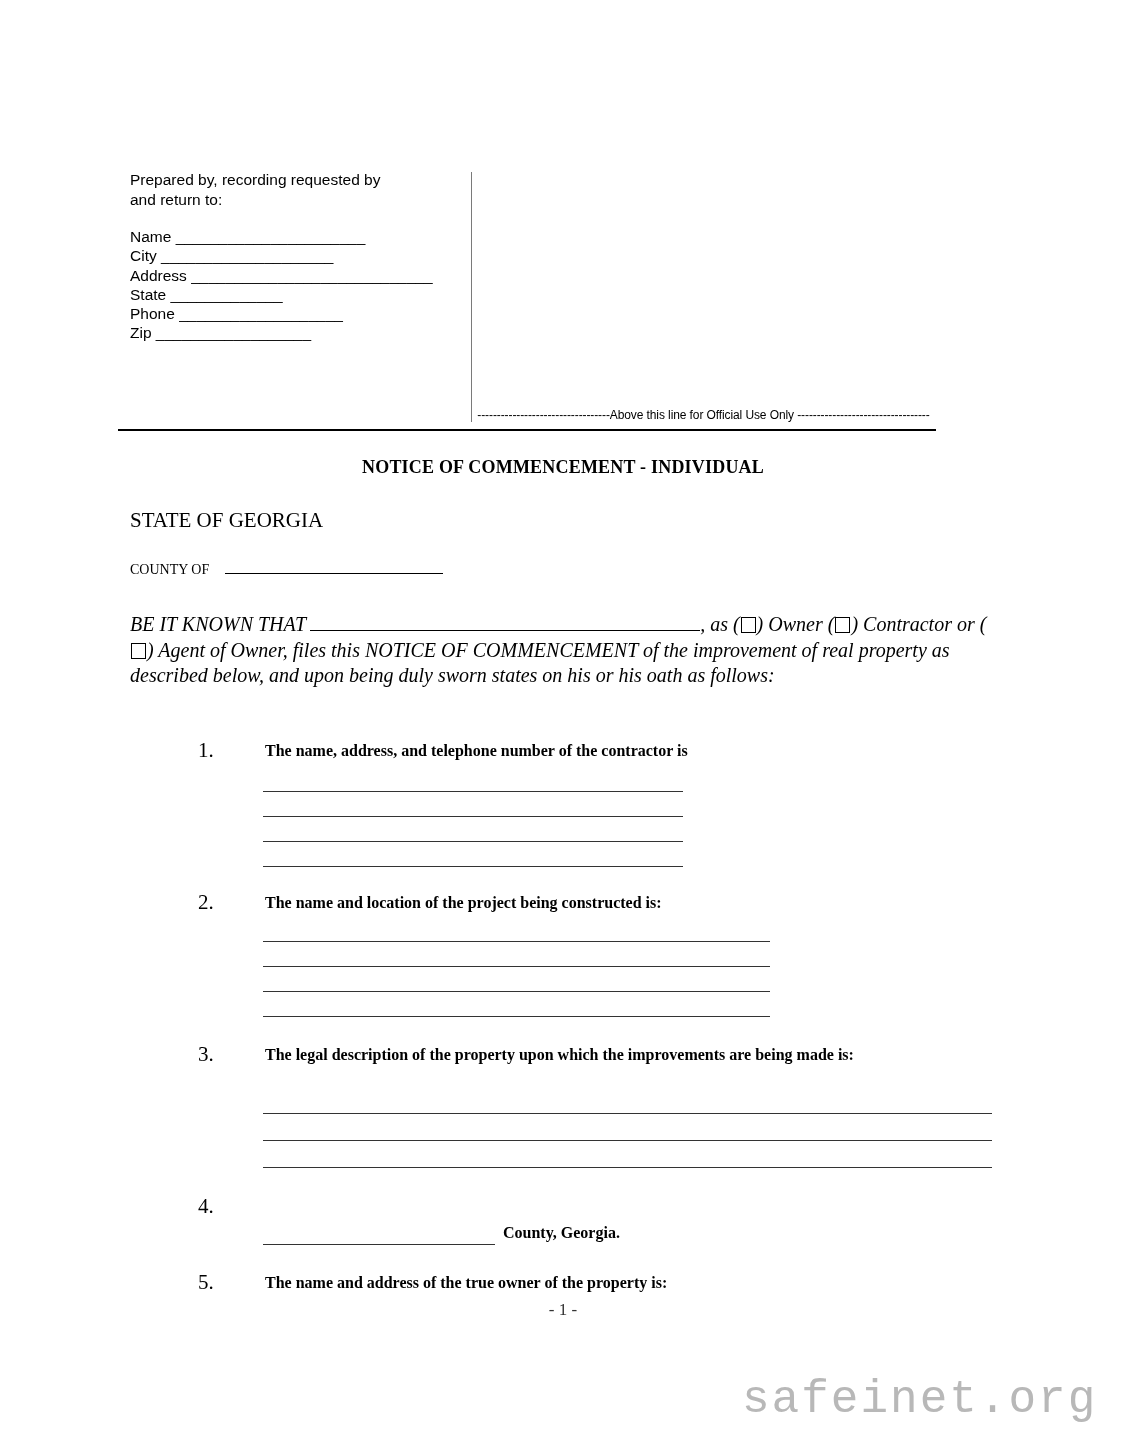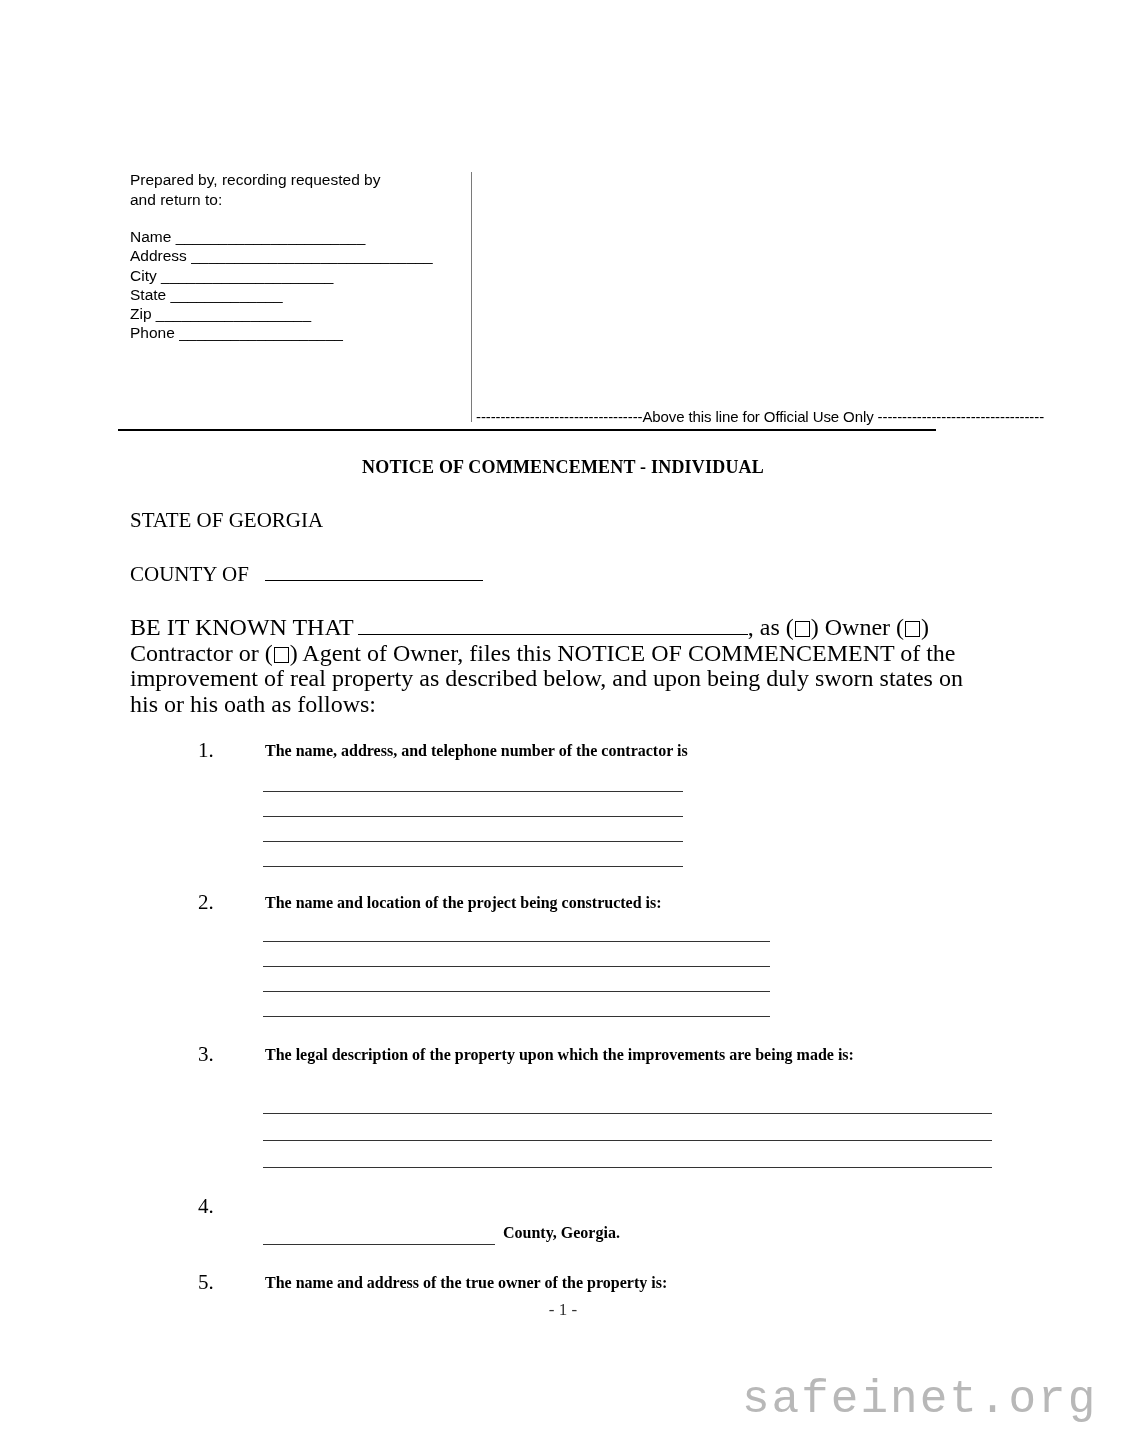--- a/index.html
+++ b/index.html
@@ -60,21 +60,21 @@
     height: 250px;
     background: #7a7a7a;
   }
   .rec-official {
     position: absolute;
     left: 358px;
     top: 238px;
     width: 455px;
     text-align: center;
     font-family: "Liberation Sans", "DejaVu Sans", sans-serif;
-    font-size: 15px;
+    font-size: 12px;
     letter-spacing: -0.1px;
     color: #000;
     white-space: nowrap;
   }
   .rec-bottomline {
     position: absolute;
     left: 0px;
     top: 259px;
     width: 818px;
     height: 0;
@@ -97,39 +97,40 @@
   .state-line {
     position: absolute;
     left: 130px;
     top: 508px;
     font-size: 21px;
   }
   .county-line {
     position: absolute;
     left: 130px;
     top: 559px;
-    font-size: 21px;
+    font-size: 14px;
     white-space: nowrap;
   }
   .blank {
     display: inline-block;
     border-bottom: 1.5px solid #000;
     vertical-align: baseline;
     height: 1em;
   }
   .blank-county { width: 218px; margin-left: 16px; }
 
   .know-para {
     position: absolute;
     left: 130px;
     top: 610px;
     width: 860px;
-    font-size: 24px;
+    font-size: 20px;
     line-height: 25.6px;
     text-align: left;
+    font-style: italic;
   }
   .blank-know {
     width: 390px;
     margin-left: 4px;
     margin-right: 0px;
   }
   .cbox {
     display: inline-block;
     width: 15px;
     height: 16px;
@@ -183,25 +184,25 @@
 
 <div class="page">
 
   <div class="rec-box">
 
     <div class="rec-left">
       <div class="rec-intro">Prepared by, recording requested by
 and return to:</div>
       <div class="rec-fields">
         <div class="rec-field"><span>Name</span><span> ______________________</span></div>
+        <div class="rec-field"><span>City</span><span> ____________________</span></div>
         <div class="rec-field"><span>Address</span><span> ____________________________</span></div>
-        <div class="rec-field"><span>City</span><span> ____________________</span></div>
         <div class="rec-field"><span>State</span><span> _____________</span></div>
+        <div class="rec-field"><span>Phone</span><span> ___________________</span></div>
         <div class="rec-field"><span>Zip</span><span> __________________</span></div>
-        <div class="rec-field"><span>Phone</span><span> ___________________</span></div>
       </div>
     </div>
 
     <div class="rec-vline"></div>
 
     <div class="rec-official">----------------------------------Above this line for Official Use Only ----------------------------------</div>
 
     <div class="rec-bottomline"></div>
   </div>
 

